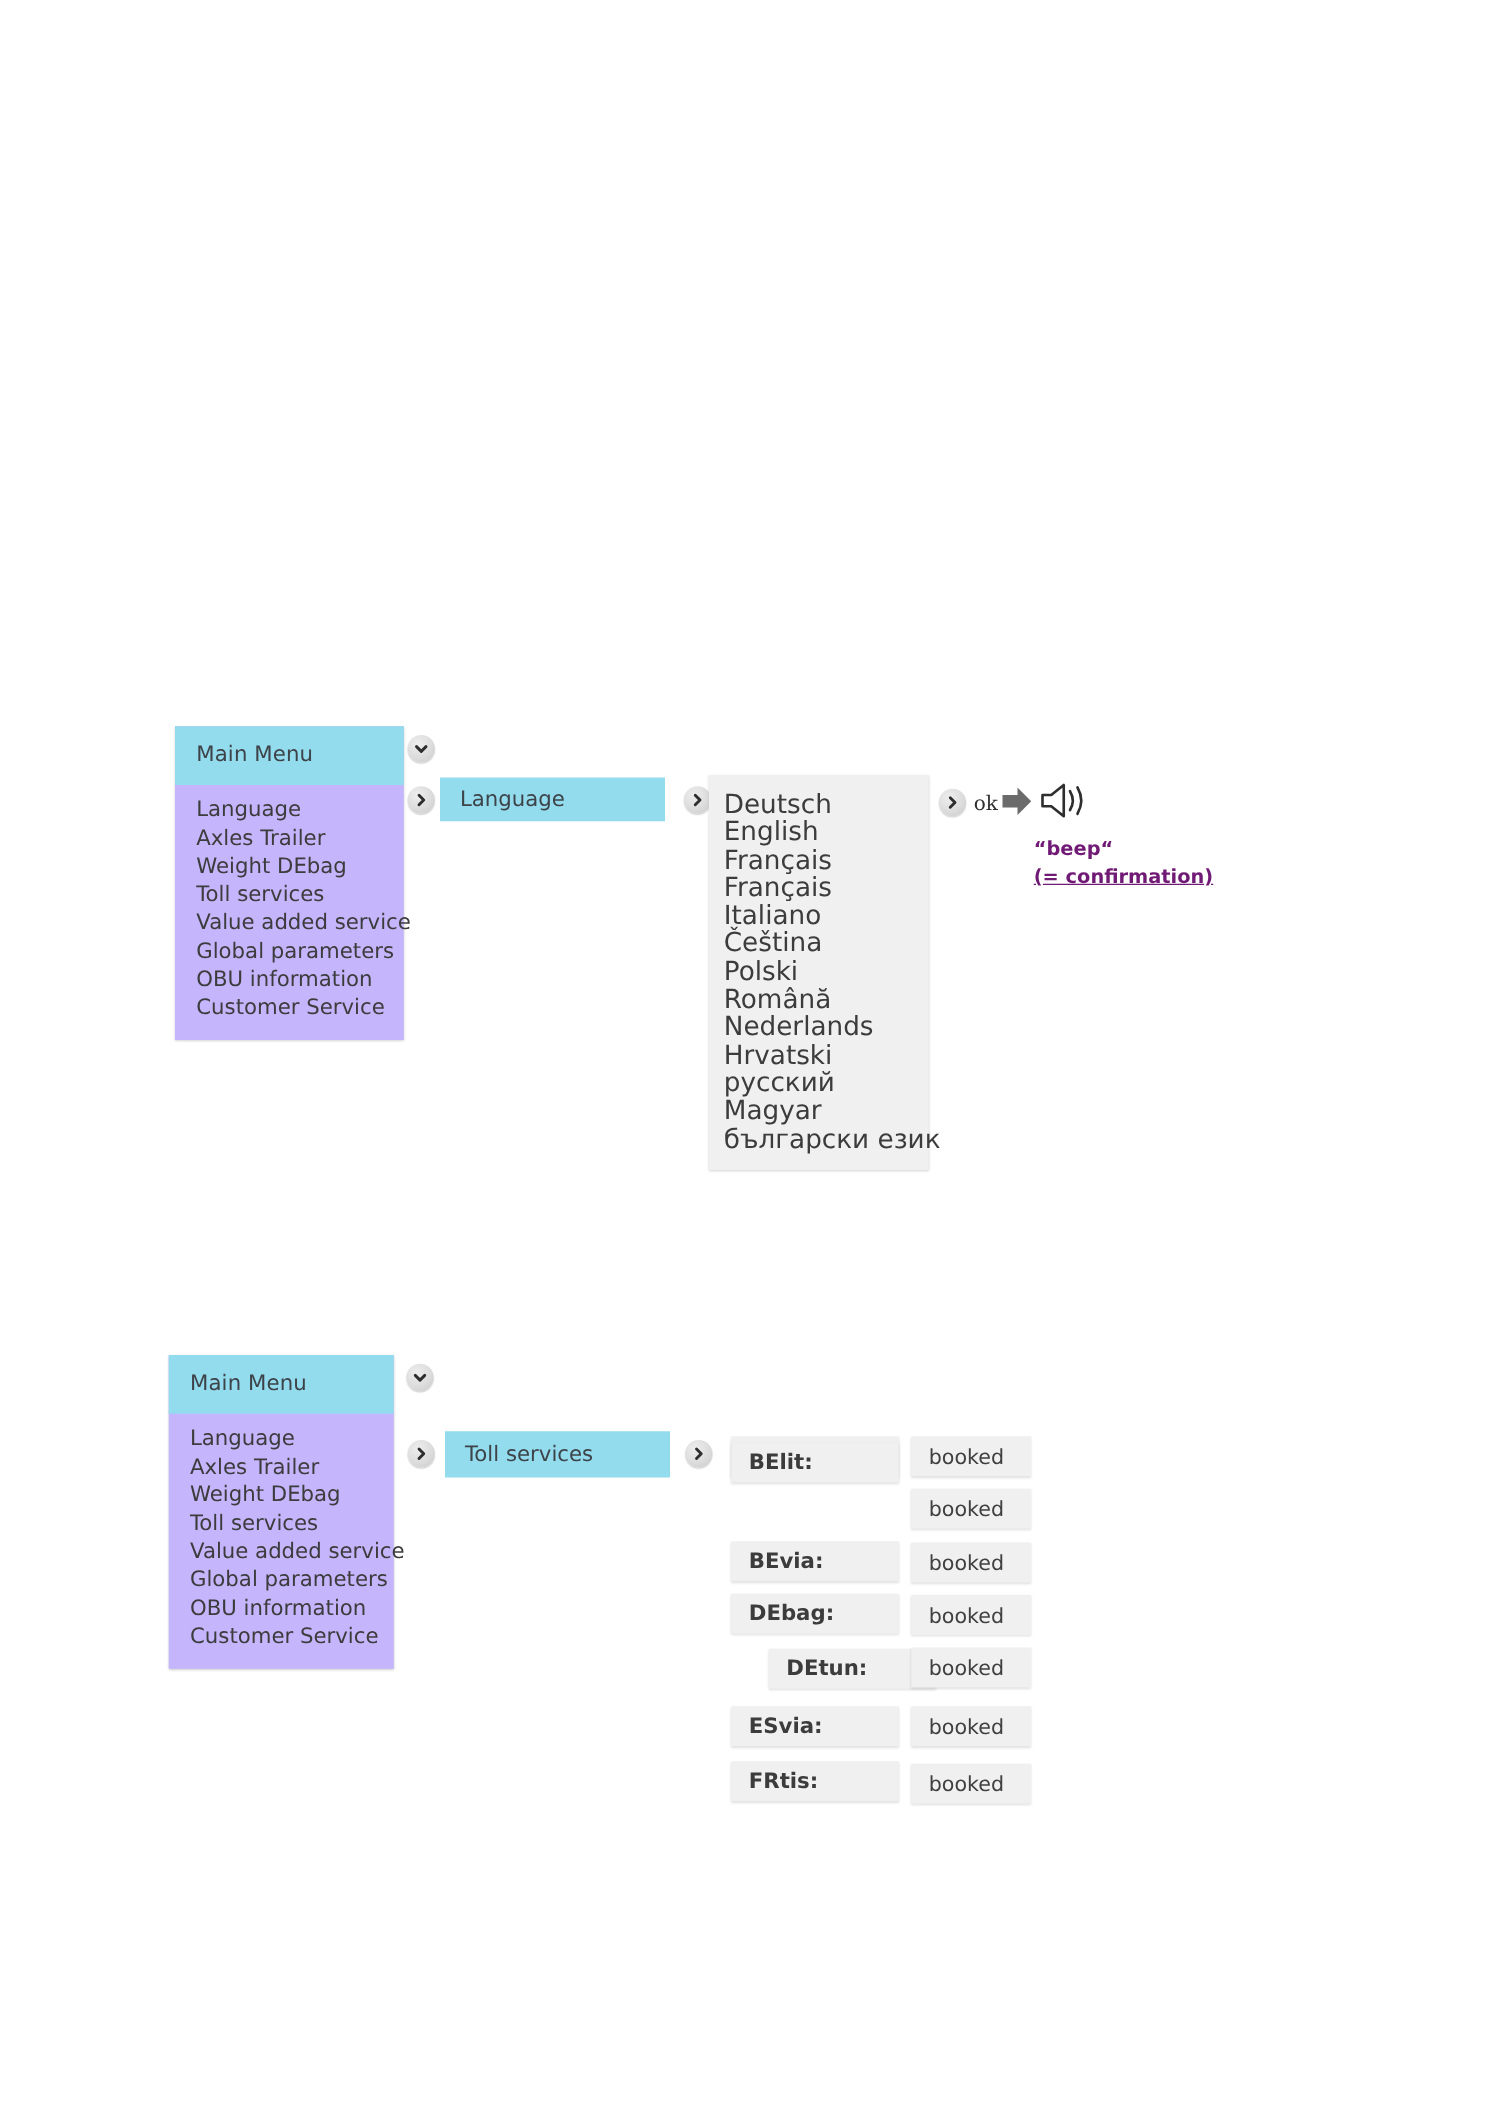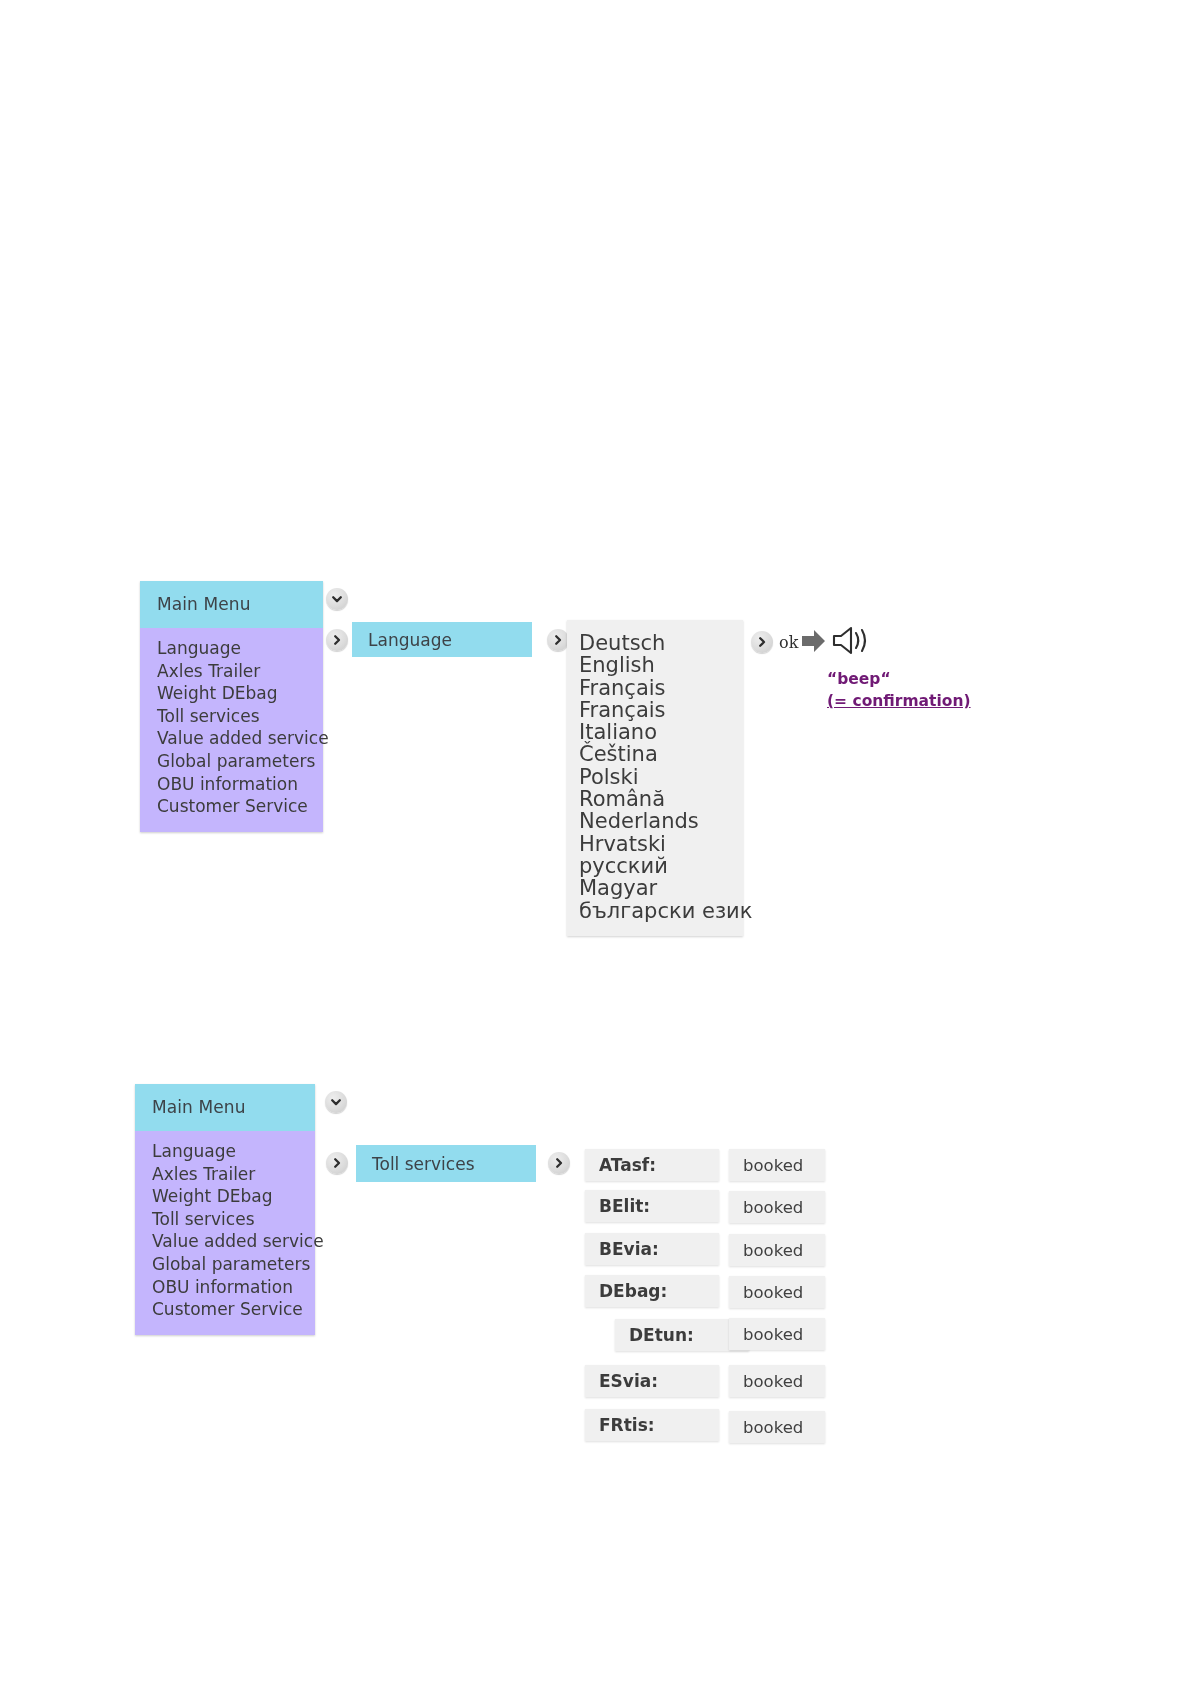--- a/index.html
+++ b/index.html
@@ -241,21 +241,21 @@
   </svg>
 </div>
 
 <div class="toll-key" style="left:585px; top:1149px; width:134px; height:32px;">
     <span>ATasf:</span>
   </div>
 <div class="toll-val" style="left:729px; top:1149px; width:96px; height:32px;">
     <span>booked</span>
   </div>
 
-<div class="toll-key" style="left:585px; top:1190px; width:134px; height:32px;">
+<div class="toll-key" style="left:585px; top:1154px; width:134px; height:32px;">
     <span>BElit:</span>
   </div>
 <div class="toll-val" style="left:729px; top:1191px; width:96px; height:32px;">
     <span>booked</span>
   </div>
 
 <div class="toll-key" style="left:585px; top:1233px; width:134px; height:32px;">
     <span>BEvia:</span>
   </div>
 <div class="toll-val" style="left:729px; top:1234px; width:96px; height:32px;">

